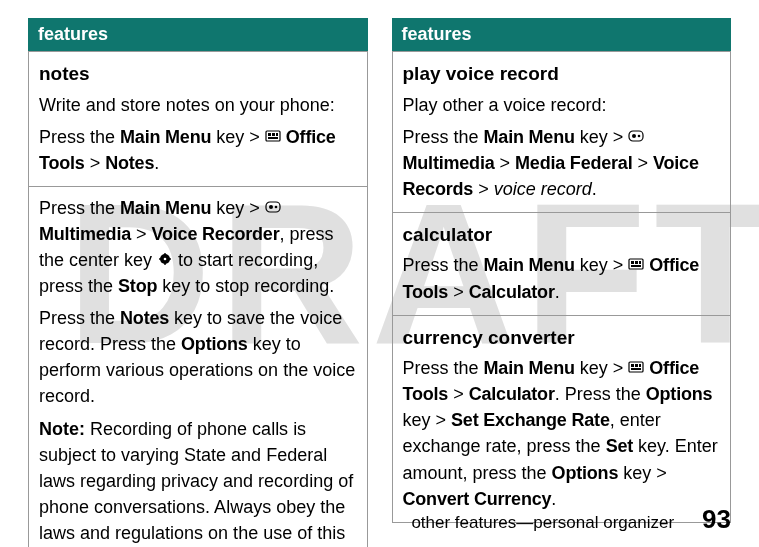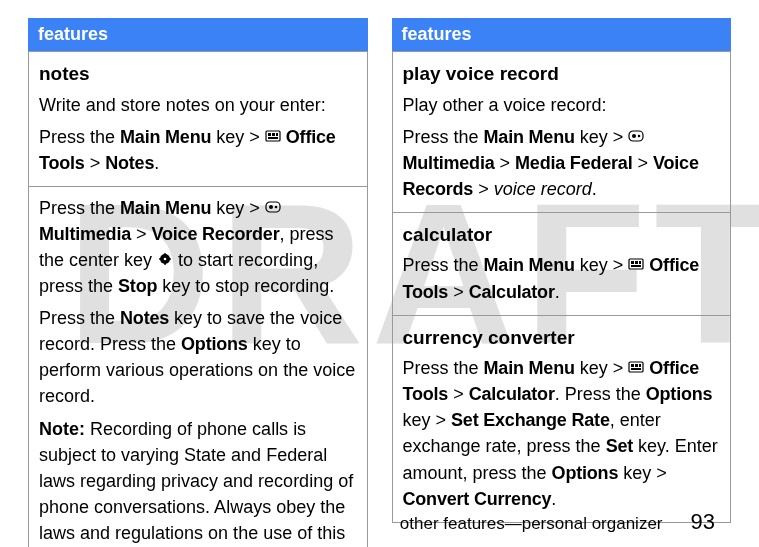--- a/index.html
+++ b/index.html
@@ -31,21 +31,21 @@
       display: flex;
       gap: 24px;
       padding: 18px 28px 0 28px;
     }
     .column {
       flex: 1;
       display: flex;
       flex-direction: column;
     }
     .features-header {
-      background: #3b82f6;
+      background: #0f766e;
       color: #fff;
       font-weight: bold;
       font-size: 18px;
       padding: 6px 10px;
     }
     .cell {
       border-top: 1px solid #999;
       border-left: 1px solid #999;
       border-right: 1px solid #999;
       padding: 8px 10px 10px 10px;
@@ -68,42 +68,42 @@
     .italic { font-style: italic; }
     .icon {
       display: inline-flex;
       vertical-align: -1px;
     }
     .icon svg { width: 16px; height: 16px; }
     .para { margin-top: 6px; }
     .footer {
       position: absolute;
       bottom: 12px;
-      right: 44px;
+      right: 28px;
       font-size: 17px;
       display: flex;
       align-items: baseline;
       gap: 28px;
       z-index: 1;
     }
-    .pagenum { font-weight: normal; font-size: 22px; }
+    .pagenum { font-weight: bold; font-size: 26px; }
   </style>
 </head>
 <body>
 
 <div class="watermark">DRAFT</div>
 
 <div class="content">
 
   <div class="column">
     <div class="features-header">features</div>
 
     <div class="cell">
       <span class="section-title">notes</span>
-      <div>Write and store notes on your enter:</div>
+      <div>Write and store notes on your phone:</div>
       <div class="para">
         <span>Press the </span><span class="bold-ui">Main Menu</span><span> key &gt; </span><span class="icon">
             <svg viewBox="0 0 16 16">
               <rect x="1" y="3" width="14" height="10" rx="1" fill="none" stroke="#000" stroke-width="1.2"></rect>
               <rect x="3" y="5" width="3" height="3" fill="#000"></rect>
               <rect x="7" y="5" width="3" height="3" fill="#000"></rect>
               <rect x="11" y="5" width="2" height="3" fill="#000"></rect>
               <rect x="3" y="9" width="10" height="2" fill="#000"></rect>
             </svg>
           </span> <span class="bold-ui">Office Tools</span><span> &gt; </span><span class="bold-ui">Notes</span><span>.</span>

